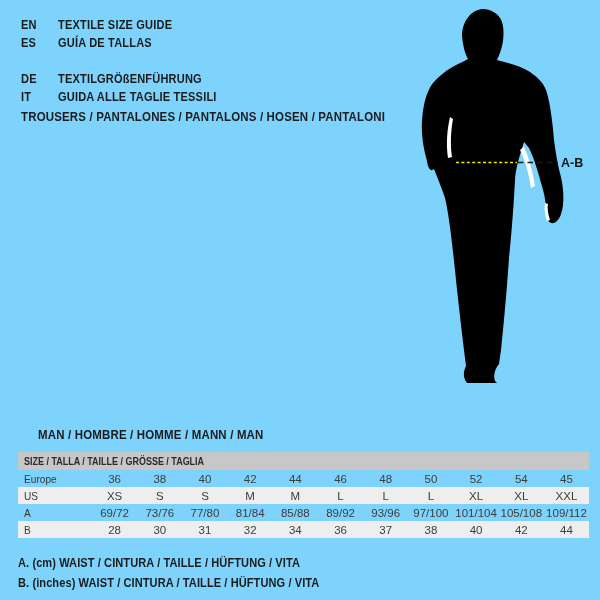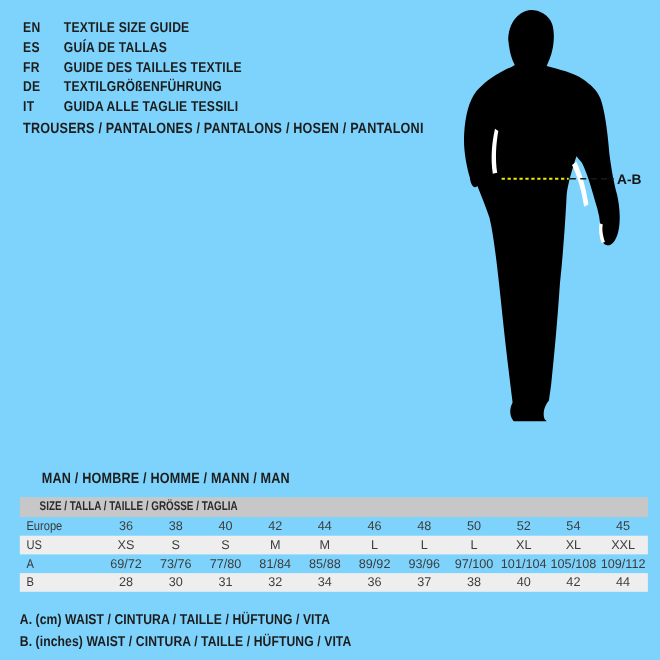--- a/index.html
+++ b/index.html
@@ -35,21 +35,21 @@
   .figure-wrap { position: absolute; left: 400px; top: 0; width: 200px; height: 400px; }
 
   .size-table {
     position: absolute; left: 18px; top: 452px; width: 571px;
     color: #3d3d3d;
   }
   .thead {
     height: 18px; line-height: 18px;
     background: #c7c7c7; color: #2a2a2a;
     font-size: 11.5px; font-weight: 700;
-    padding-left: 18px; box-sizing: border-box;
+    padding-left: 6px; box-sizing: border-box;
   }
   .thead .cond { transform: scaleX(0.78); }
   .trow {
     display: flex; align-items: center;
     height: 17px; font-size: 11.5px;
   }
   .trow.striped { background: #eeeeee; }
   .tlabel { width: 74px; padding-left: 6px; box-sizing: border-box; color: #383838; }
   .tlabel .cond { transform: scaleX(0.88); }
   .tcell { flex: 1; text-align: center; }
@@ -66,24 +66,20 @@
 
 <div class="canvas">
 
   <div class="lang-row" style="top:17px">
     <span class="lang-code cond">EN</span>
     <span class="lang-text cond">TEXTILE SIZE GUIDE</span>
   </div>
   <div class="lang-row" style="top:35px">
     <span class="lang-code cond">ES</span>
     <span class="lang-text cond">GUÍA DE TALLAS</span>
-  </div>
-  <div class="lang-row" style="top:53px">
-    <span class="lang-code cond">FR</span>
-    <span class="lang-text cond">GUIDE DES TAILLES TEXTILE</span>
   </div>
   <div class="lang-row" style="top:71px">
     <span class="lang-code cond">DE</span>
     <span class="lang-text cond">TEXTILGRÖßENFÜHRUNG</span>
   </div>
   <div class="lang-row" style="top:89px">
     <span class="lang-code cond">IT</span>
     <span class="lang-text cond">GUIDA ALLE TAGLIE TESSILI</span>
   </div>
 

